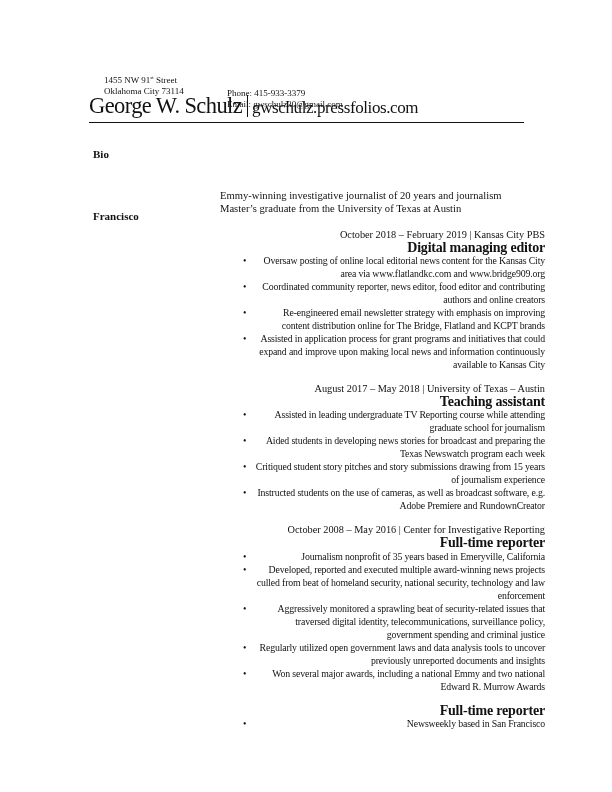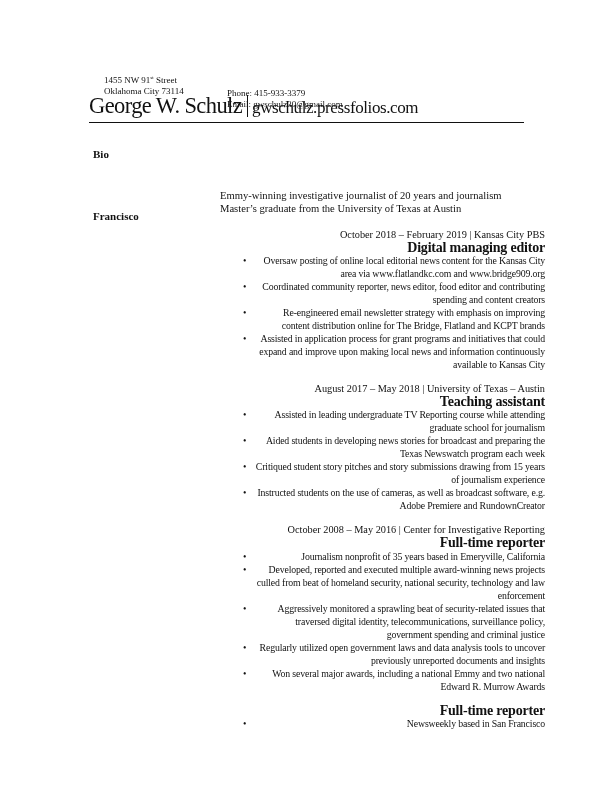--- a/index.html
+++ b/index.html
@@ -46,21 +46,21 @@
 </div>
 
 <div class="abs label" style="top:210px;">Francisco</div>
 
 <div class="abs col" style="top:186px;text-align:right;">
   <div class="job">
     <p>October 2018 – February 2019 | Kansas City PBS</p>
     <p class="title">Digital managing editor</p>
     <ul>
       <li>Oversaw posting of online local editorial news content for the Kansas City area via www.flatlandkc.com and www.bridge909.org</li>
-      <li>Coordinated community reporter, news editor, food editor and contributing spending and content creators</li>
+      <li>Coordinated community reporter, news editor, food editor and contributing authors and online creators</li>
       <li>Re-engineered email newsletter strategy with emphasis on improving content distribution online for The Bridge, Flatland and KCPT brands</li>
       <li>Assisted in application process for grant programs and initiatives that could expand and improve upon making local news and information continuously available to Kansas City</li>
     </ul>
   </div>
 
   <div class="job">
     <p>August 2017 – May 2018  |  University of Texas – Austin</p>
     <p class="title">Teaching assistant</p>
     <ul>
       <li>Assisted in leading undergraduate TV Reporting course while attending graduate school for journalism</li>

